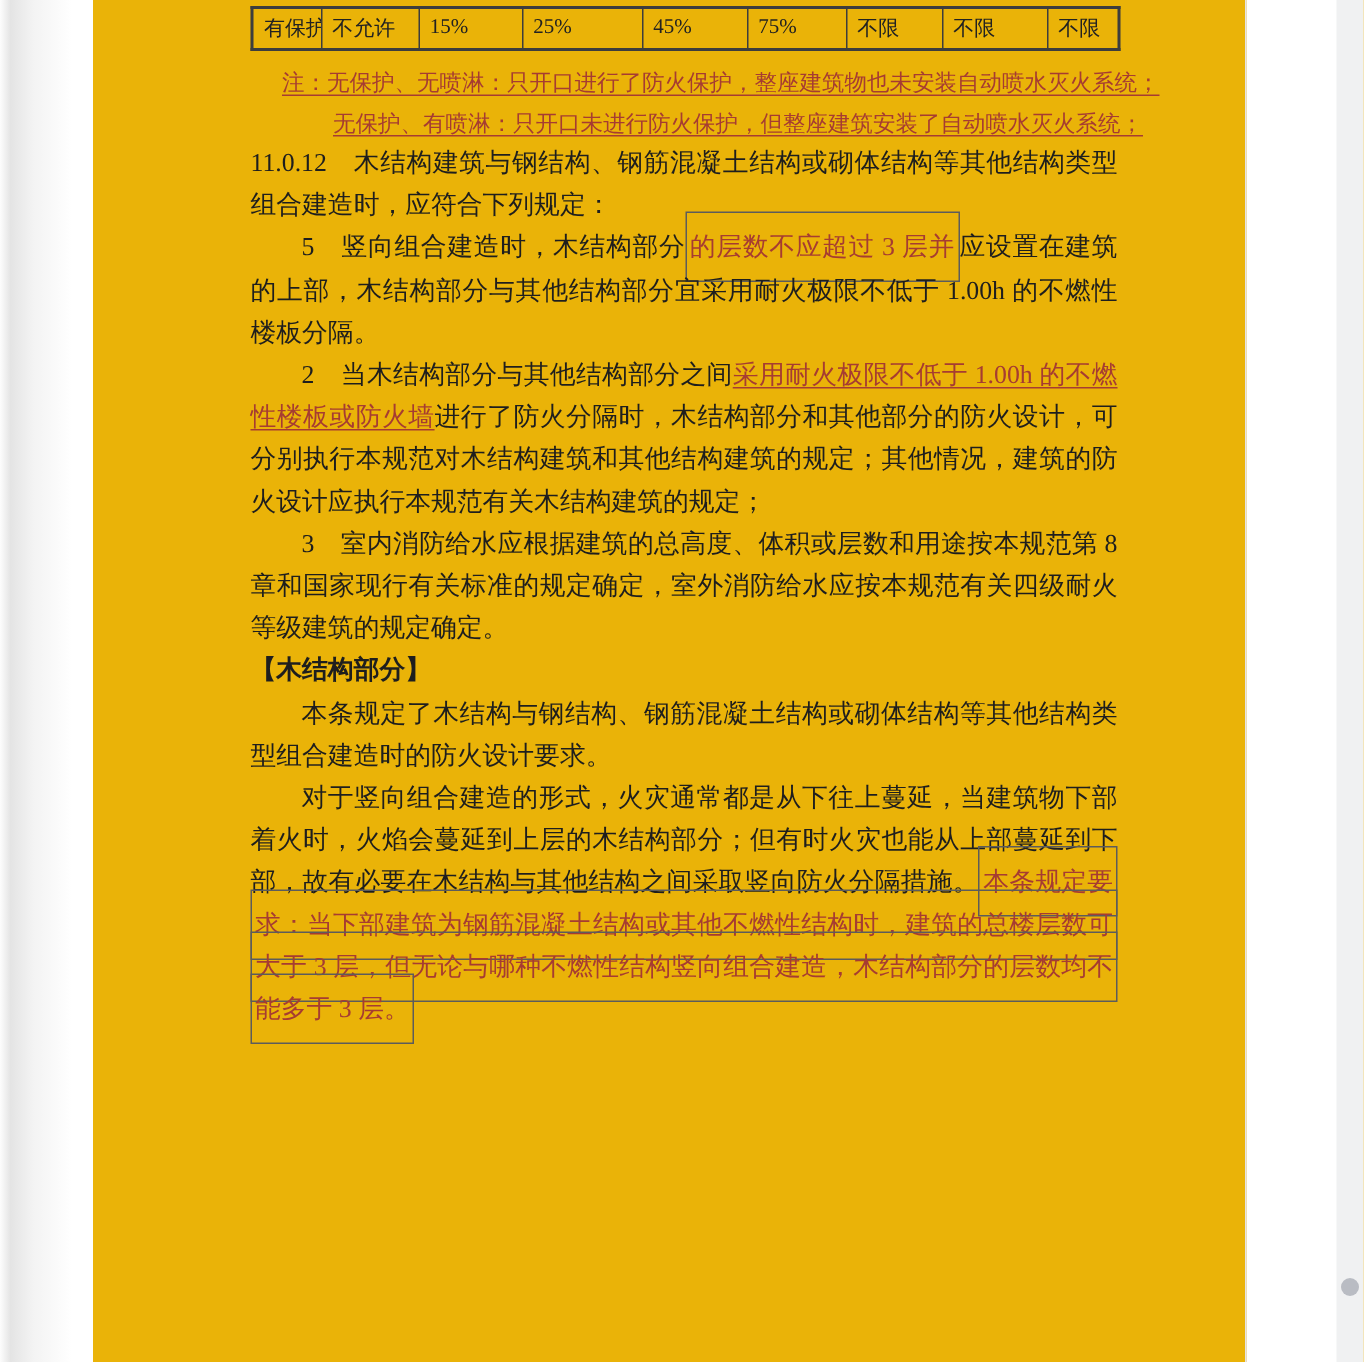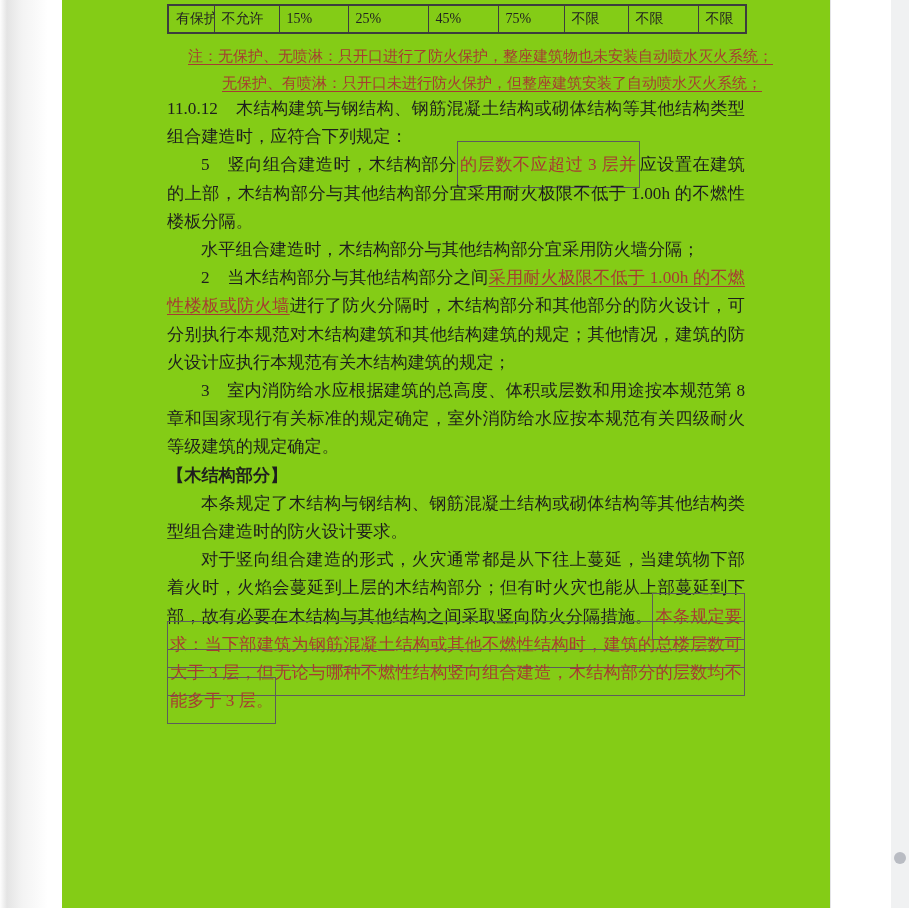--- a/index.html
+++ b/index.html
@@ -7,21 +7,21 @@
     width:909px;height:908px;overflow:hidden;position:relative;
     background:#ffffff;
     font-family:"Liberation Serif","DejaVu Serif",serif;
   }
   .left-shadow{
     position:absolute;left:0;top:0;width:62px;height:908px;
     background:linear-gradient(to right,#fdfdfd 0px,#e4e4e4 7px,#f3f3f3 22px,#ffffff 48px);
   }
   .page{
     position:absolute;left:62px;top:0;width:768px;height:908px;
-    background:#84cc16;border-right:1px solid #e4e4e7;
+    background:#eab308;border-right:1px solid #e4e4e7;
   }
   .content{
     position:absolute;left:105px;top:4px;width:578px;color:#1f1f1f;
   }
   
   table.head-table{
     border-collapse:collapse;table-layout:fixed;width:578px;
     border:2px solid #3d3d3d;
   }
   table.head-table td{
@@ -95,21 +95,20 @@
       <div class="note first"><span class="ul">注：无保护、无喷淋：只开口进行了防火保护，整座建筑物也未安装自动喷水灭火系统；</span></div>
       <div class="note cont"><span class="ul">无保护、有喷淋：只开口未进行防火保护，但整座建筑安装了自动喷水灭火系统；</span></div>
     </div>
 
     <div class="bodytext">
 
       <p><span>11.0.12</span><span>　木结构建筑与钢结构、钢筋混凝土结构或砌体结构等其他结构类型组合建造时，应符合下列规定：</span></p>
 
       <p class="indent"><span>5　竖向组合建造时，木结构部分</span><span class="red boxed">的层数不应超过 3 层并</span><span>应设置在建筑的上部，木结构部分与其他结构部分宜采用耐火极限不低于 1.00h 的不燃性楼板分隔。</span></p>
 
-      <p class="indent">水平组合建造时，木结构部分与其他结构部分宜采用防火墙分隔；</p>
 
       <p class="indent"><span>2　当木结构部分与其他结构部分之间</span><span class="redul">采用耐火极限不低于 1.00h 的不燃性楼板或防火墙</span><span>进行了防火分隔时，木结构部分和其他部分的防火设计，可分别执行本规范对木结构建筑和其他结构建筑的规定；其他情况，建筑的防火设计应执行本规范有关木结构建筑的规定；</span></p>
 
       <p class="indent">3　室内消防给水应根据建筑的总高度、体积或层数和用途按本规范第 8 章和国家现行有关标准的规定确定，室外消防给水应按本规范有关四级耐火等级建筑的规定确定。</p>
 
       <p class="bold">【木结构部分】</p>
 
       <p class="indent">本条规定了木结构与钢结构、钢筋混凝土结构或砌体结构等其他结构类型组合建造时的防火设计要求。</p>
 
       <p class="indent"><span>对于竖向组合建造的形式，火灾通常都是从下往上蔓延，当建筑物下部着火时，火焰会蔓延到上层的木结构部分；但有时火灾也能从上部蔓延到下部，故有必要在木结构与其他结构之间采取竖向防火分隔措施。</span><span class="red boxed">本条规定要求：当下部建筑为钢筋混凝土结构或其他不燃性结构时，建筑的总楼层数可大于 3 层，但无论与哪种不燃性结构竖向组合建造，木结构部分的层数均不能多于 3 层。</span></p>

